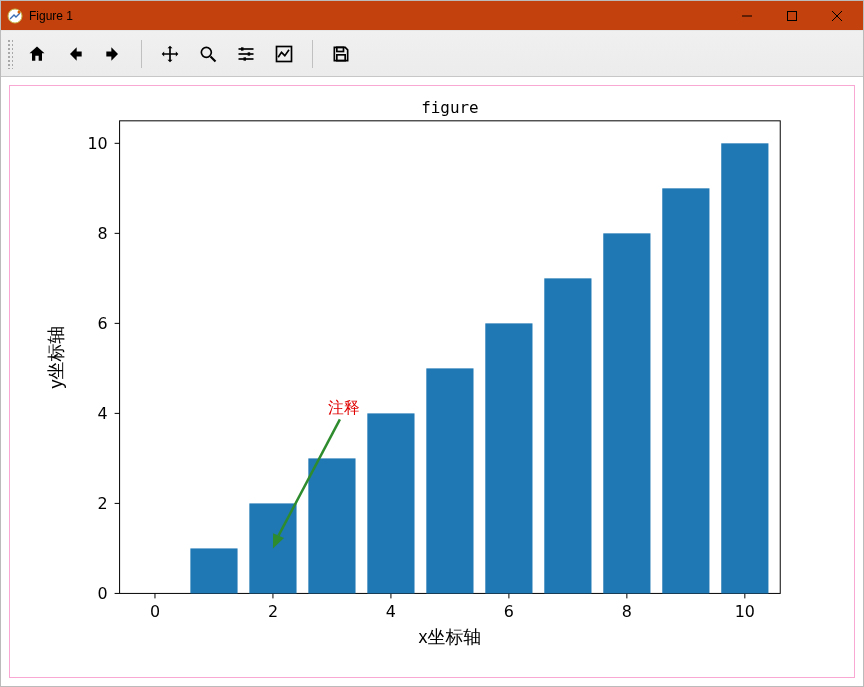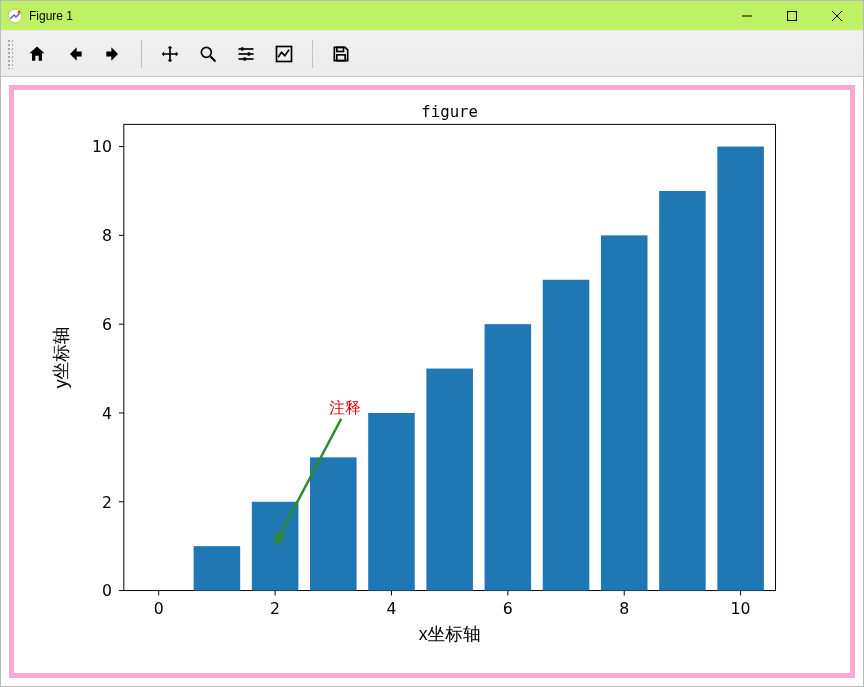--- a/index.html
+++ b/index.html
@@ -13,21 +13,21 @@
     }
     .window {
       width: 100%;
       height: 100%;
       border: 1px solid #bbb;
       display: flex;
       flex-direction: column;
     }
     .titlebar {
       height: 30px;
-      background: #bef264;
+      background: #c2410c;
       display: flex;
       align-items: center;
       padding: 0 4px;
       border-bottom: 1px solid #e6e6e6;
     }
     .titlebar .app-icon {
       width: 16px; height: 16px;
       margin: 0 6px 0 2px;
       display: flex; align-items: center; justify-content: center;
     }
@@ -77,21 +77,21 @@
 
     .canvas-wrap {
       flex: 1;
       background: #fff;
       position: relative;
       padding: 8px;
     }
     .canvas-inner {
       width: 100%; height: 100%;
       position: relative;
-      border: 5px solid #f9a8d4;
+      border: 1px solid #f9a8d4;
     }
     svg.chart {
       position: absolute;
       top: 0; left: 0;
       width: 100%; height: 100%;
     }
     .title-text {
       font-family: "SimSun", "Songti SC", monospace;
       font-size: 16px;
       text-anchor: middle;

